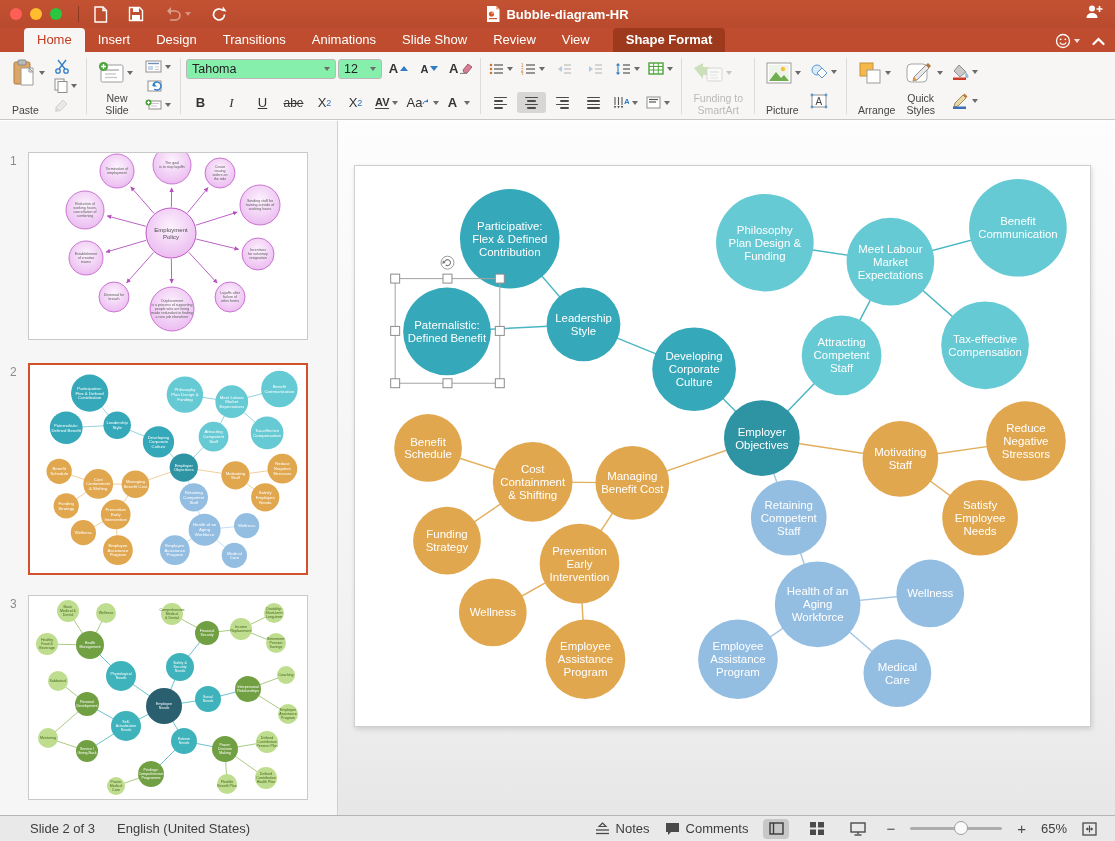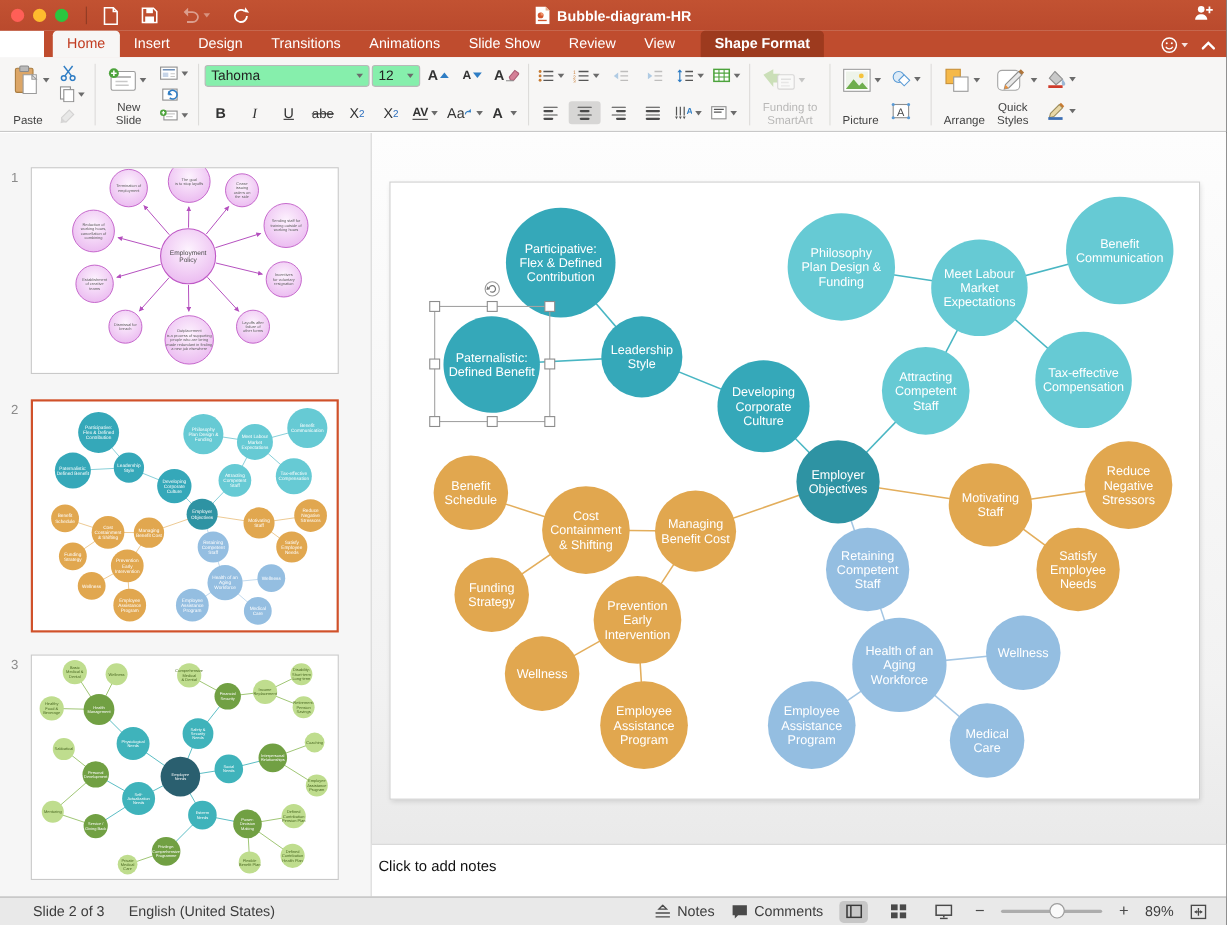--- a/index.html
+++ b/index.html
@@ -18,21 +18,21 @@
   .tb-title{position:absolute;left:0;right:0;top:0;height:28px;display:flex;align-items:center;justify-content:center;
     pointer-events:none;color:#fff;font-size:13px;font-weight:bold;gap:6px;}
   .tb-right{position:absolute;right:12px;top:4px;display:flex;align-items:center;gap:14px;}
   .searchbox{width:222px;height:19px;background:rgba(0,0,0,.14);border:1px solid rgba(255,255,255,.22);
     border-radius:4px;display:flex;align-items:center;padding:0 6px;gap:4px;}
   .searchbox .ph{color:rgba(255,255,255,.6);font-size:12px;white-space:nowrap;}
   .caret{width:0;height:0;border-left:3.5px solid transparent;border-right:3.5px solid transparent;
     border-top:4px solid #6b6b6b;display:inline-block;margin-left:3px;}
   .caret.white{border-top-color:rgba(255,255,255,.85);}
   
-  .tabrow{position:absolute;top:28px;left:0;right:0;height:24px;background:#bf4c2e;display:flex;align-items:center;padding-left:8px;margin-left:40px;}
+  .tabrow{position:absolute;top:28px;left:0;right:0;height:24px;background:#bf4c2e;display:flex;align-items:center;padding-left:24px;}
   .tab{color:#fff;font-size:13px;padding:4px 13px 5px;border-radius:4px 4px 0 0;white-space:nowrap;}
   .tab.active{background:#f7f6f5;color:#c13b20;}
   .tab.contextual{background:#9d3a1e;font-weight:bold;margin-left:10px;}
   .tabrow-right{position:absolute;right:10px;bottom:3px;display:flex;align-items:center;gap:12px;}
   
   .ribbon{position:absolute;top:52px;left:0;right:0;height:68px;background:#f7f6f5;border-bottom:1px solid #c8c8c8;
     display:flex;align-items:stretch;padding:3px 4px 2px 6px;box-sizing:border-box;}
   .rsep{width:1px;background:#dddcda;margin:3px 5px;}
   .rgroup{display:flex;align-items:stretch;gap:3px;padding:0 2px;}
   .rbig{display:flex;flex-direction:column;align-items:flex-start;justify-content:space-between;padding:3px 4px 1px;border-radius:3px;}
@@ -831,23 +831,20 @@
             <rect x="35.5" y="161" width="9" height="9" fill="#fff" stroke="#8c8c8c" stroke-width="1"></rect>
             <rect x="140.5" y="161" width="9" height="9" fill="#fff" stroke="#8c8c8c" stroke-width="1"></rect>
             <rect x="35.5" y="213.5" width="9" height="9" fill="#fff" stroke="#8c8c8c" stroke-width="1"></rect>
             <rect x="88" y="213.5" width="9" height="9" fill="#fff" stroke="#8c8c8c" stroke-width="1"></rect>
             <rect x="140.5" y="213.5" width="9" height="9" fill="#fff" stroke="#8c8c8c" stroke-width="1"></rect>
             <circle cx="92.5" cy="97" r="6.5" fill="#fff" stroke="#9a9a9a"></circle>
             <path d="M 89.5 97 a 3 3 0 1 1 1.2 2.4" fill="none" stroke="#777" stroke-width="1.1"></path>
             <path d="M 88 94.5 l 2.5 2.8 l -3.3 .7 z" fill="#777"></path>
           </svg>
       </div>
-      <div class="notes">
-        <span>Click to add notes</span>
-      </div>
     </div>
   </div>
 
   <div class="statusbar">
     <div class="sb-left">
       <span>Slide 2 of 3</span>
       <span>English (United States)</span>
     </div>
     <div class="sb-right">
       <span class="sb-item">
@@ -883,21 +880,21 @@
             <rect x="1" y="1" width="14" height="9" fill="none" stroke="#4a4a4a" stroke-width="1.4"></rect>
             <line x1="8" y1="10" x2="8" y2="12" stroke="#4a4a4a" stroke-width="1.4"></line>
             <line x1="4.5" y1="13" x2="11.5" y2="13" stroke="#4a4a4a" stroke-width="1.4"></line>
           </svg>
       </span>
       <span class="zsign">−</span>
       <span class="ztrack">
           <span class="zknob"></span>
         </span>
       <span class="zsign">+</span>
-      <span>89%</span>
+      <span>65%</span>
       <svg width="15" height="14" viewBox="0 0 15 14">
           <rect x="1" y="1" width="13" height="12" fill="none" stroke="#4a4a4a" stroke-width="1.3"></rect>
           <path d="M4 7h7M7.5 3.5v7" stroke="#4a4a4a" stroke-width="1.2"></path>
           <path d="M4 7l2-1.7v3.4zM11 7L9 5.3v3.4z" fill="#4a4a4a"></path>
         </svg>
     </div>
   </div>
 </div>
 
 </body></html>

